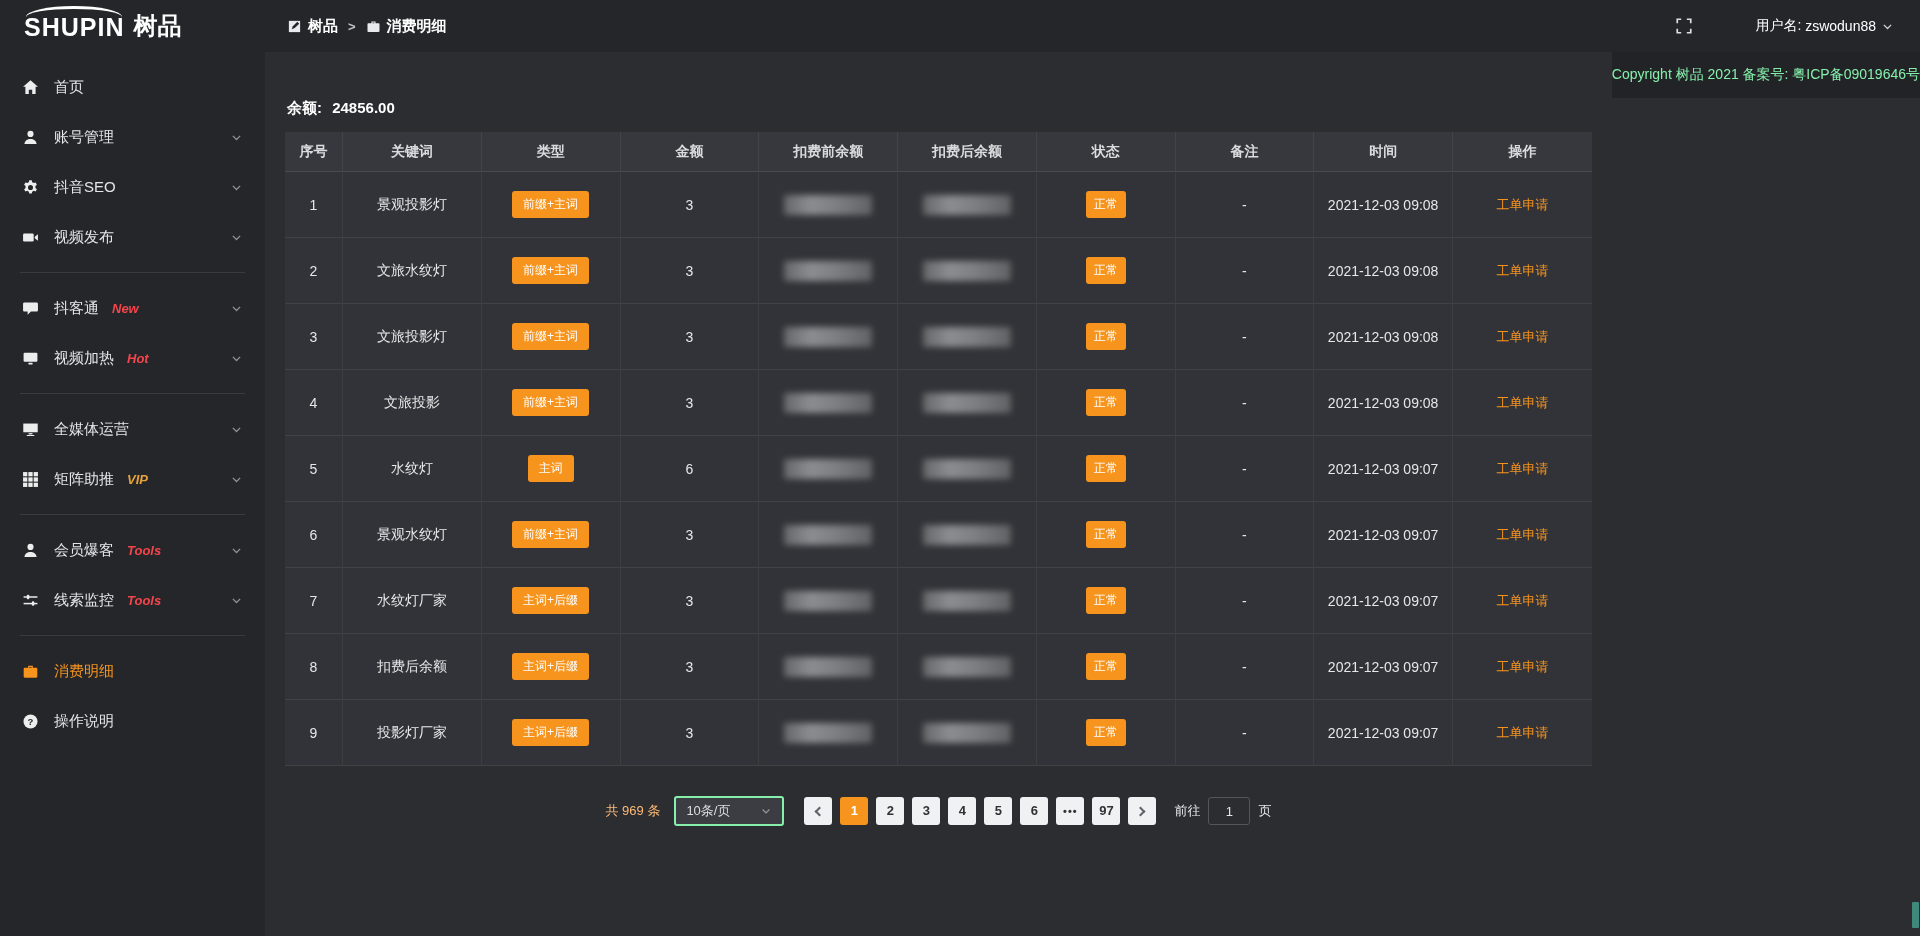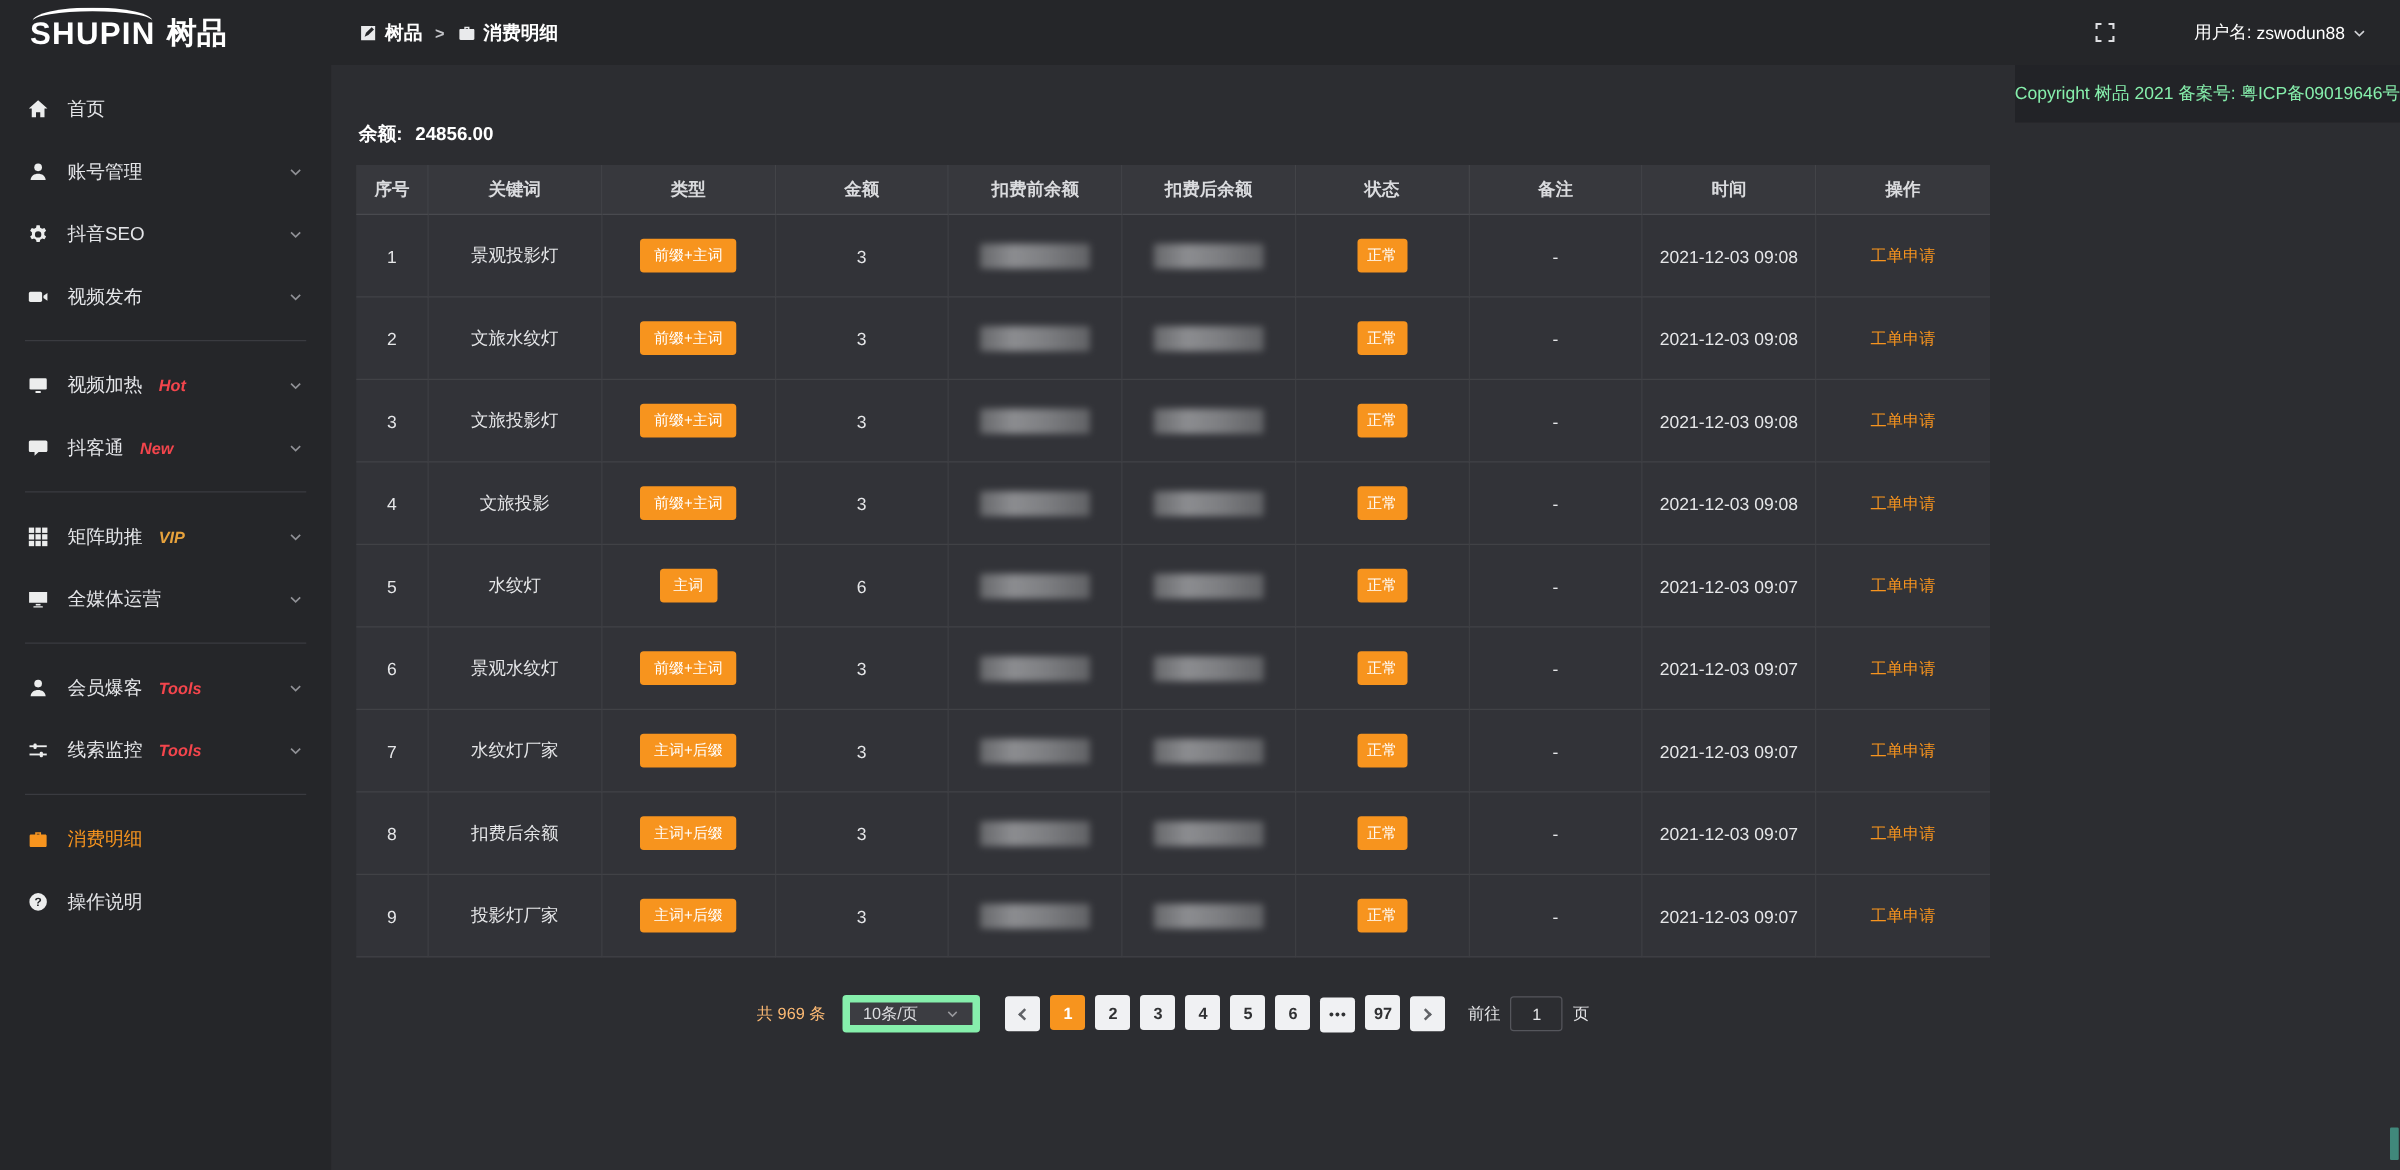--- a/index.html
+++ b/index.html
@@ -61,21 +61,21 @@
     border-radius:3px; padding:5px 11px; }
   .badge.status { padding:5px 8px; }
   .blur-block { width:88px; height:20px; margin:0 auto; border-radius:2px;
     background:linear-gradient(90deg,#6f7073,#9c9da0 30%,#8b8c8f 60%,#696a6d);
     filter:blur(3px); opacity:.85; }
   .action-link { color:#f7941e; font-size:13px; cursor:pointer; }
 
   
   .pagination { margin-top:30px; display:flex; align-items:center; justify-content:center; }
   .pg-total { font-size:13px; color:#fdba74; margin-right:14px; }
-  .pg-size { width:110px; height:30px; background:#3c3d42; border:6px solid #86efac; border-radius:3px;
+  .pg-size { width:110px; height:30px; background:#3c3d42; border:2px solid #86efac; border-radius:3px;
     display:flex; align-items:center; justify-content:space-between; padding:0 10px;
     font-size:13px; color:#dcdde0; cursor:pointer; margin-right:16px; }
   .pg-size .chev-down { width:12px; height:12px; color:#97989c; }
   .pg-btn { min-width:28px; height:28px; padding:0 6px; margin:0 4px; border:none; border-radius:3px;
     background:#f0f1f3; color:#303133; font-size:13px; font-weight:bold;
     display:inline-flex; align-items:center; justify-content:center; cursor:pointer;
     font-family:inherit; }
   .pg-btn.active { background:#f7941e; color:#fff; }
   .pg-btn.dots { letter-spacing:1px; font-size:11px; }
   .chev { width:7px; height:7px; border-left:2px solid #606266; border-bottom:2px solid #606266; display:inline-block; }
@@ -195,84 +195,84 @@
           <span class="chev-wrap icon">
             <svg viewBox="0 0 16 16" fill="none" stroke="currentColor" stroke-width="1.6">
               <path d="M3.5 6l4.5 4.5L12.5 6"></path>
             </svg>
           </span>
         </div>
         <div class="side-divider"></div>
         <div class="side-item">
           <span class="icon">
             <svg viewBox="0 0 16 16">
+              <path fill="currentColor" d="M2.2 2.3h11.6c.66 0 1.2.54 1.2 1.2v6.2c0 .66-.54 1.2-1.2 1.2H8.4l-3.1 2.9v-2.9H2.2c-.66 0-1.2-.54-1.2-1.2V3.5c0-.66.54-1.2 1.2-1.2z"></path>
+            </svg>
+          </span>
+          <span class="label">抖客通</span>
+          <span class="tag tag-hot">New</span>
+          <span class="chev-wrap icon">
+            <svg viewBox="0 0 16 16" fill="none" stroke="currentColor" stroke-width="1.6">
+              <path d="M3.5 6l4.5 4.5L12.5 6"></path>
+            </svg>
+          </span>
+        </div>
+        <div class="side-item">
+          <span class="icon">
+            <svg viewBox="0 0 16 16">
               <g fill="currentColor">
                 <rect x="1.5" y="2.5" width="13" height="8.5" rx="1"></rect>
                 <rect x="6" y="12" width="4" height="1.6" rx=".4"></rect>
               </g>
             </svg>
           </span>
           <span class="label">视频加热</span>
           <span class="tag tag-hot">Hot</span>
           <span class="chev-wrap icon">
             <svg viewBox="0 0 16 16" fill="none" stroke="currentColor" stroke-width="1.6">
               <path d="M3.5 6l4.5 4.5L12.5 6"></path>
             </svg>
           </span>
         </div>
-        <div class="side-item">
-          <span class="icon">
-            <svg viewBox="0 0 16 16">
-              <path fill="currentColor" d="M2.2 2.3h11.6c.66 0 1.2.54 1.2 1.2v6.2c0 .66-.54 1.2-1.2 1.2H8.4l-3.1 2.9v-2.9H2.2c-.66 0-1.2-.54-1.2-1.2V3.5c0-.66.54-1.2 1.2-1.2z"></path>
-            </svg>
-          </span>
-          <span class="label">抖客通</span>
-          <span class="tag tag-hot">New</span>
-          <span class="chev-wrap icon">
-            <svg viewBox="0 0 16 16" fill="none" stroke="currentColor" stroke-width="1.6">
-              <path d="M3.5 6l4.5 4.5L12.5 6"></path>
-            </svg>
-          </span>
-        </div>
         <div class="side-divider"></div>
+        <div class="side-item">
+          <span class="icon">
+            <svg viewBox="0 0 16 16">
+              <g fill="currentColor">
+                <path d="M1.2 2.4h13.6v8.2H1.2z"></path>
+                <rect x="6.2" y="11.4" width="3.6" height="1.2"></rect>
+                <rect x="4.4" y="13.1" width="7.2" height="1.1" rx=".4"></rect>
+              </g>
+            </svg>
+          </span>
+          <span class="label">全媒体运营</span>
+          <span class="chev-wrap icon">
+            <svg viewBox="0 0 16 16" fill="none" stroke="currentColor" stroke-width="1.6">
+              <path d="M3.5 6l4.5 4.5L12.5 6"></path>
+            </svg>
+          </span>
+        </div>
         <div class="side-item">
           <span class="icon">
             <svg viewBox="0 0 16 16">
               <g fill="currentColor">
                 <rect x="1" y="1" width="4" height="4"></rect>
                 <rect x="6" y="1" width="4" height="4"></rect>
                 <rect x="11" y="1" width="4" height="4"></rect>
                 <rect x="1" y="6" width="4" height="4"></rect>
                 <rect x="6" y="6" width="4" height="4"></rect>
                 <rect x="11" y="6" width="4" height="4"></rect>
                 <rect x="1" y="11" width="4" height="4"></rect>
                 <rect x="6" y="11" width="4" height="4"></rect>
                 <rect x="11" y="11" width="4" height="4"></rect>
               </g>
             </svg>
           </span>
           <span class="label">矩阵助推</span>
           <span class="tag tag-vip">VIP</span>
-          <span class="chev-wrap icon">
-            <svg viewBox="0 0 16 16" fill="none" stroke="currentColor" stroke-width="1.6">
-              <path d="M3.5 6l4.5 4.5L12.5 6"></path>
-            </svg>
-          </span>
-        </div>
-        <div class="side-item">
-          <span class="icon">
-            <svg viewBox="0 0 16 16">
-              <g fill="currentColor">
-                <path d="M1.2 2.4h13.6v8.2H1.2z"></path>
-                <rect x="6.2" y="11.4" width="3.6" height="1.2"></rect>
-                <rect x="4.4" y="13.1" width="7.2" height="1.1" rx=".4"></rect>
-              </g>
-            </svg>
-          </span>
-          <span class="label">全媒体运营</span>
           <span class="chev-wrap icon">
             <svg viewBox="0 0 16 16" fill="none" stroke="currentColor" stroke-width="1.6">
               <path d="M3.5 6l4.5 4.5L12.5 6"></path>
             </svg>
           </span>
         </div>
         <div class="side-divider"></div>
         <div class="side-item">
           <span class="icon">
             <svg viewBox="0 0 16 16">

